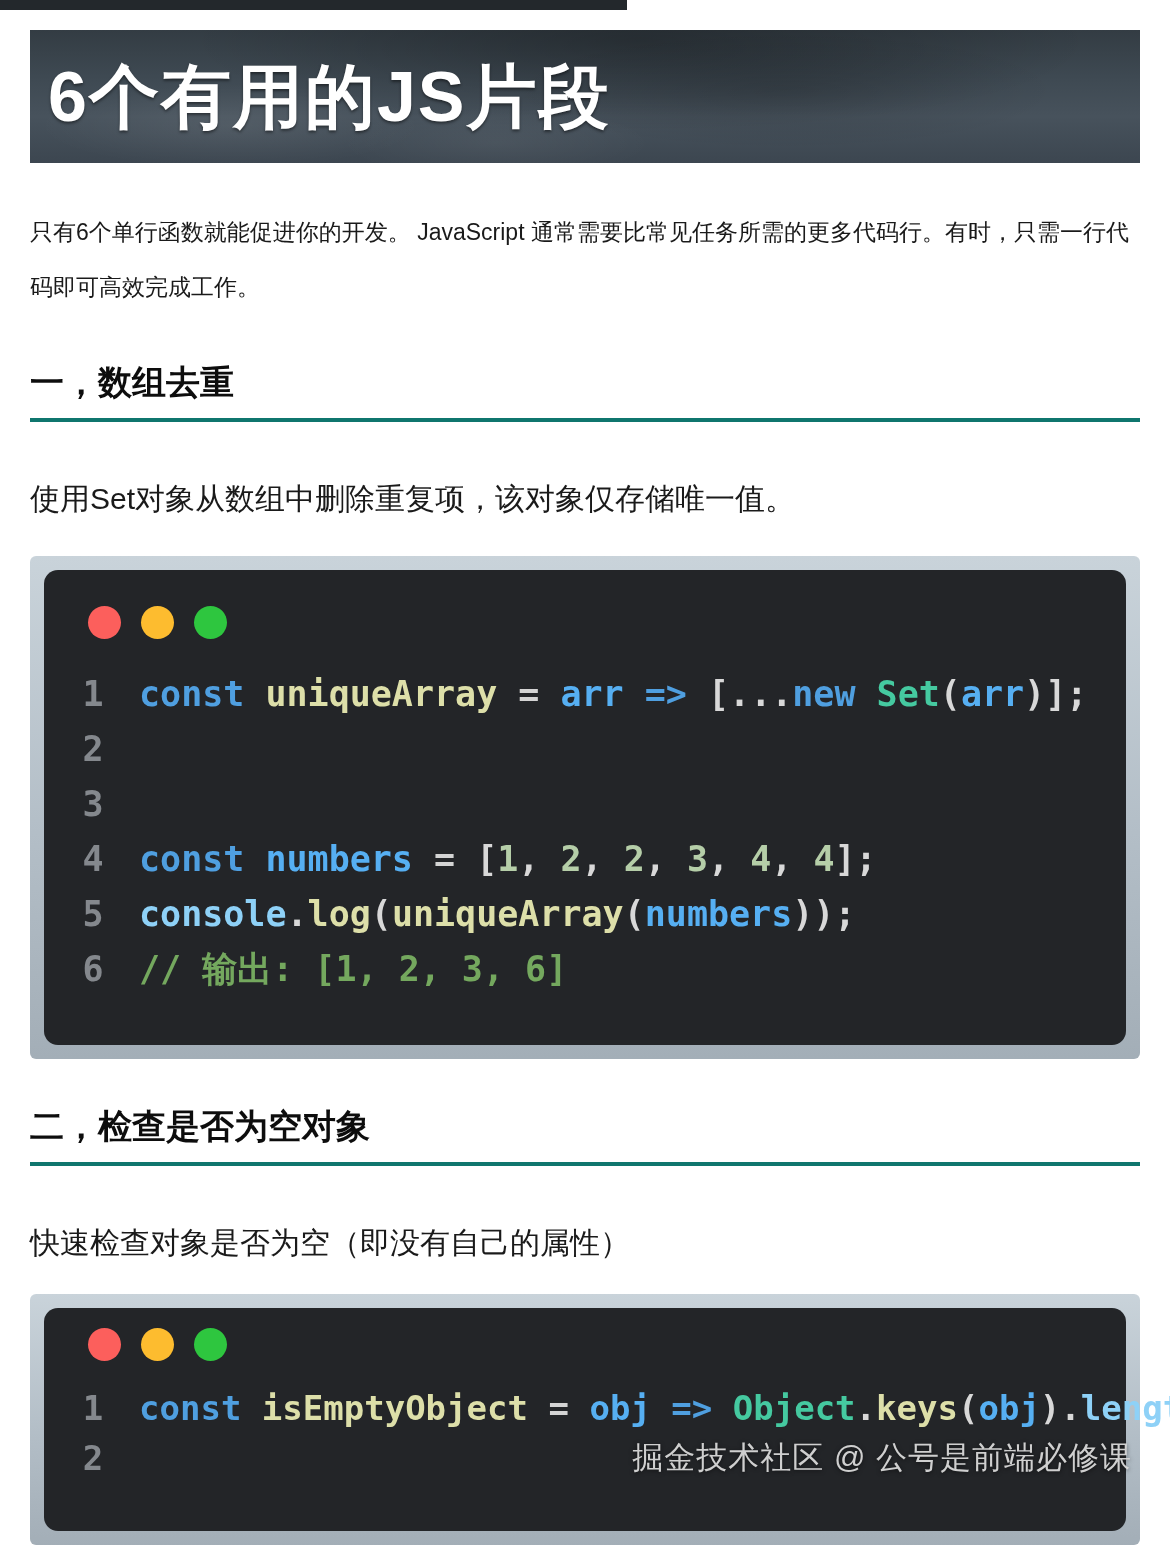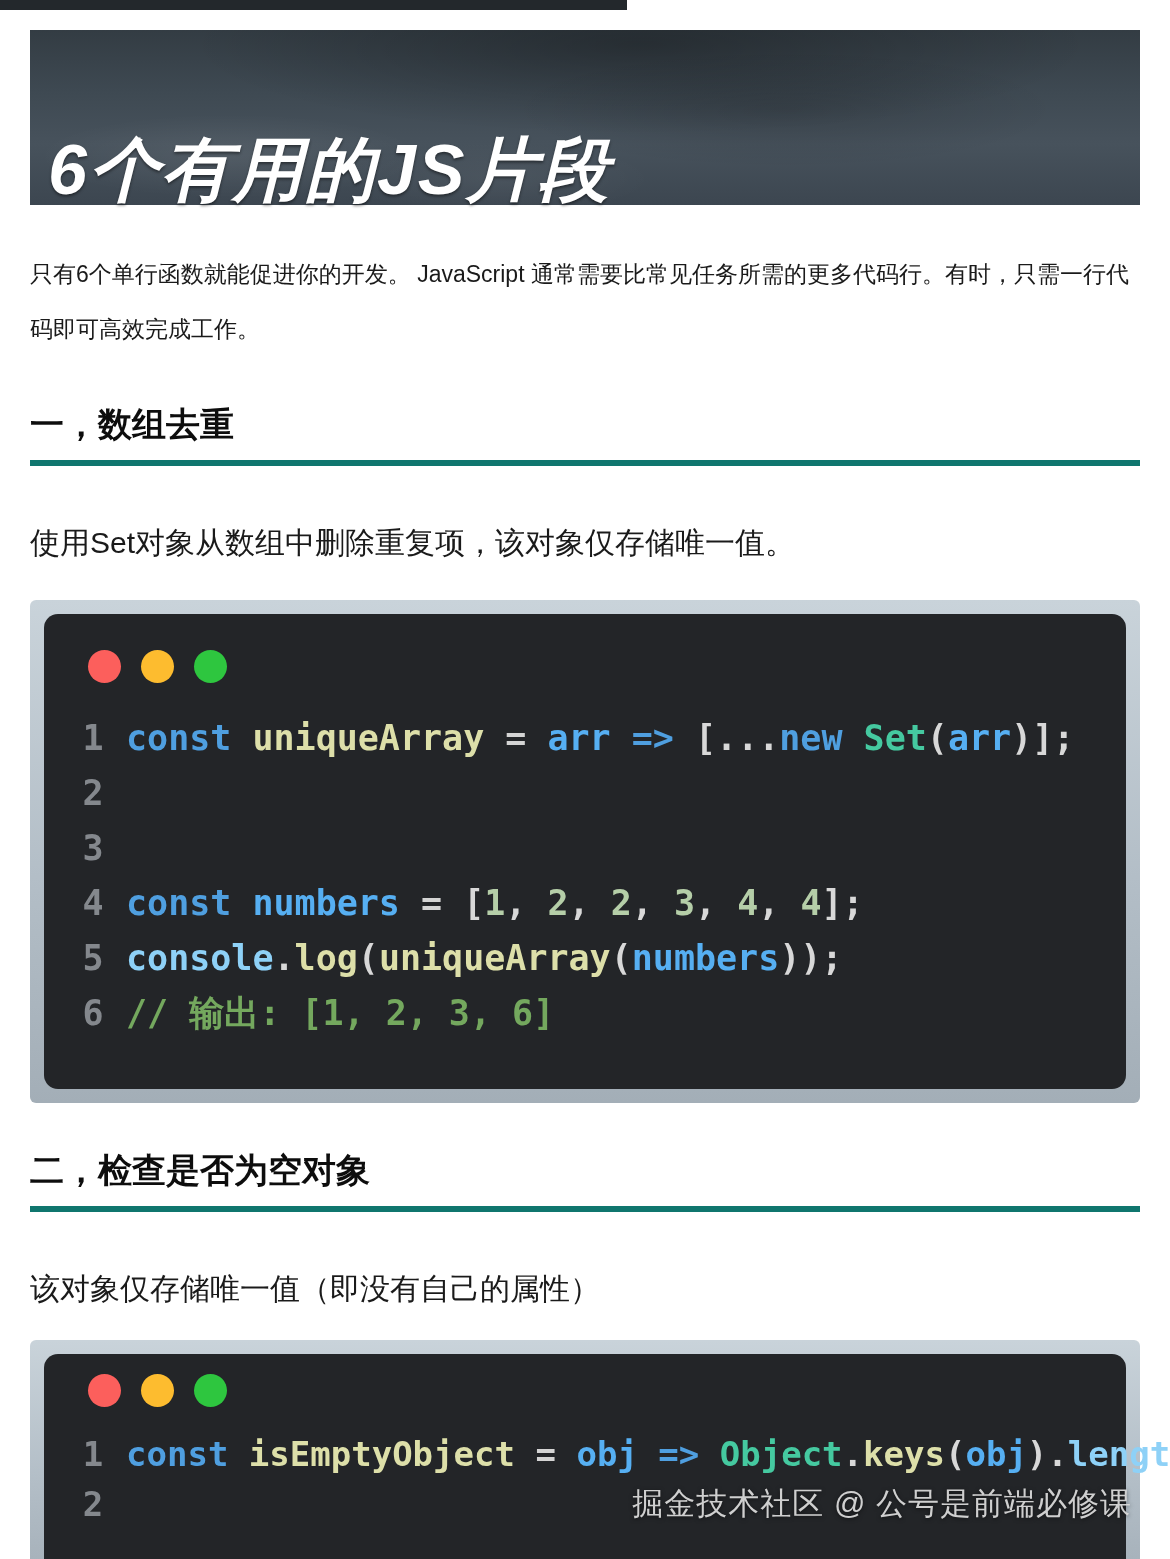--- a/index.html
+++ b/index.html
@@ -12,49 +12,49 @@
     overflow:hidden;
   }
   .top-artifact{
     position:absolute;left:0;top:0;width:627px;height:10px;
     background:#23282c;
   }
   .page{width:1110px;margin:0 auto;padding-top:30px;}
 
   
   .banner{
-    width:1110px;height:175px;
+    width:1110px;height:133px;
     background-color:#414c55;
     background-image:
       radial-gradient(ellipse 320px 70px at 18% 72%, rgba(255,255,255,0.07), transparent 60%),
       radial-gradient(ellipse 420px 90px at 68% 45%, rgba(0,0,0,0.14), transparent 65%),
       radial-gradient(ellipse 260px 60px at 42% 85%, rgba(255,255,255,0.05), transparent 60%),
       radial-gradient(ellipse 600px 120px at 55% 8%, rgba(0,0,0,0.28), transparent 75%),
       linear-gradient(180deg,#333c43 0%,#3e4952 35%,#47525c 65%,#3c4650 100%);
-    display:flex;align-items:flex-end;font-style:italic;
+    display:flex;align-items:center;
   }
   .banner-title{
     color:#ffffff;font-weight:bold;font-size:70px;
     letter-spacing:2px;padding-left:18px;line-height:1;
     text-shadow:0 2px 3px rgba(0,0,0,0.45);
   }
 
   
   .article-title{
     font-size:55px;font-weight:bold;color:#0d0d0d;
     letter-spacing:1px;margin:60px 0 0 0;line-height:1.1;
   }
   .intro{
     font-size:23px;line-height:55px;color:#1a1a1a;
     margin:42px 0 0 0;
   }
   .section-heading{
     font-size:34px;font-weight:bold;color:#0d0d0d;
     margin:47px 0 0 0;padding-bottom:15px;
-    border-bottom:6px solid #0f766e;line-height:1.2;
+    border-bottom:4px solid #0f766e;line-height:1.2;
   }
   .section-desc{
     font-size:30px;line-height:46px;color:#1a1a1a;
     margin:54px 0 0 0;
   }
 
   
   .code-figure{
     margin-top:34px;
     padding:14px;
@@ -75,21 +75,21 @@
   .code-lines{
     margin-top:28px;
     font-family:"DejaVu Sans Mono","Liberation Mono",monospace;
     font-weight:bold;font-size:35px;line-height:55px;
   }
   .code-line{display:flex;min-height:55px;}
   .lineno{
     width:38px;flex:0 0 38px;text-align:center;
     color:var(--line-number,#84888d);
   }
-  .linetext{margin-left:14px;white-space:pre;}
+  .linetext{margin-left:27px;white-space:pre;}
   .tk-kw{color:var(--keyword);}
   .tk-fn{color:var(--function);}
   .tk-vr{color:var(--variable);}
   .tk-ob{color:var(--object);}
   .tk-cl{color:var(--class);}
   .tk-nu{color:var(--number);}
   .tk-cm{color:var(--comment);}
   .tk-pl{color:var(--plain);}
   .tk-op{color:var(--operator);}
 
@@ -153,21 +153,21 @@
           </div>
           <div class="code-line">
             <span class="lineno">6</span>
             <span class="linetext"><span class="tk-cm">// 输出: [1, 2, 3, 6]</span></span>
           </div>
         </div>
     </div>
   </div>
 
   <h2 class="section-heading">二，检查是否为空对象</h2>
-  <p class="section-desc">该对象仅存储唯一值（即没有自己的属性）</p>
+  <p class="section-desc">快速检查对象是否为空（即没有自己的属性）</p>
 
   <div class="code-figure compact">
     <div class="code-window">
       <div class="dots">
         <span class="dot red"></span>
         <span class="dot yellow"></span>
         <span class="dot green"></span>
       </div>
       <div class="code-lines">
           <div class="code-line">

